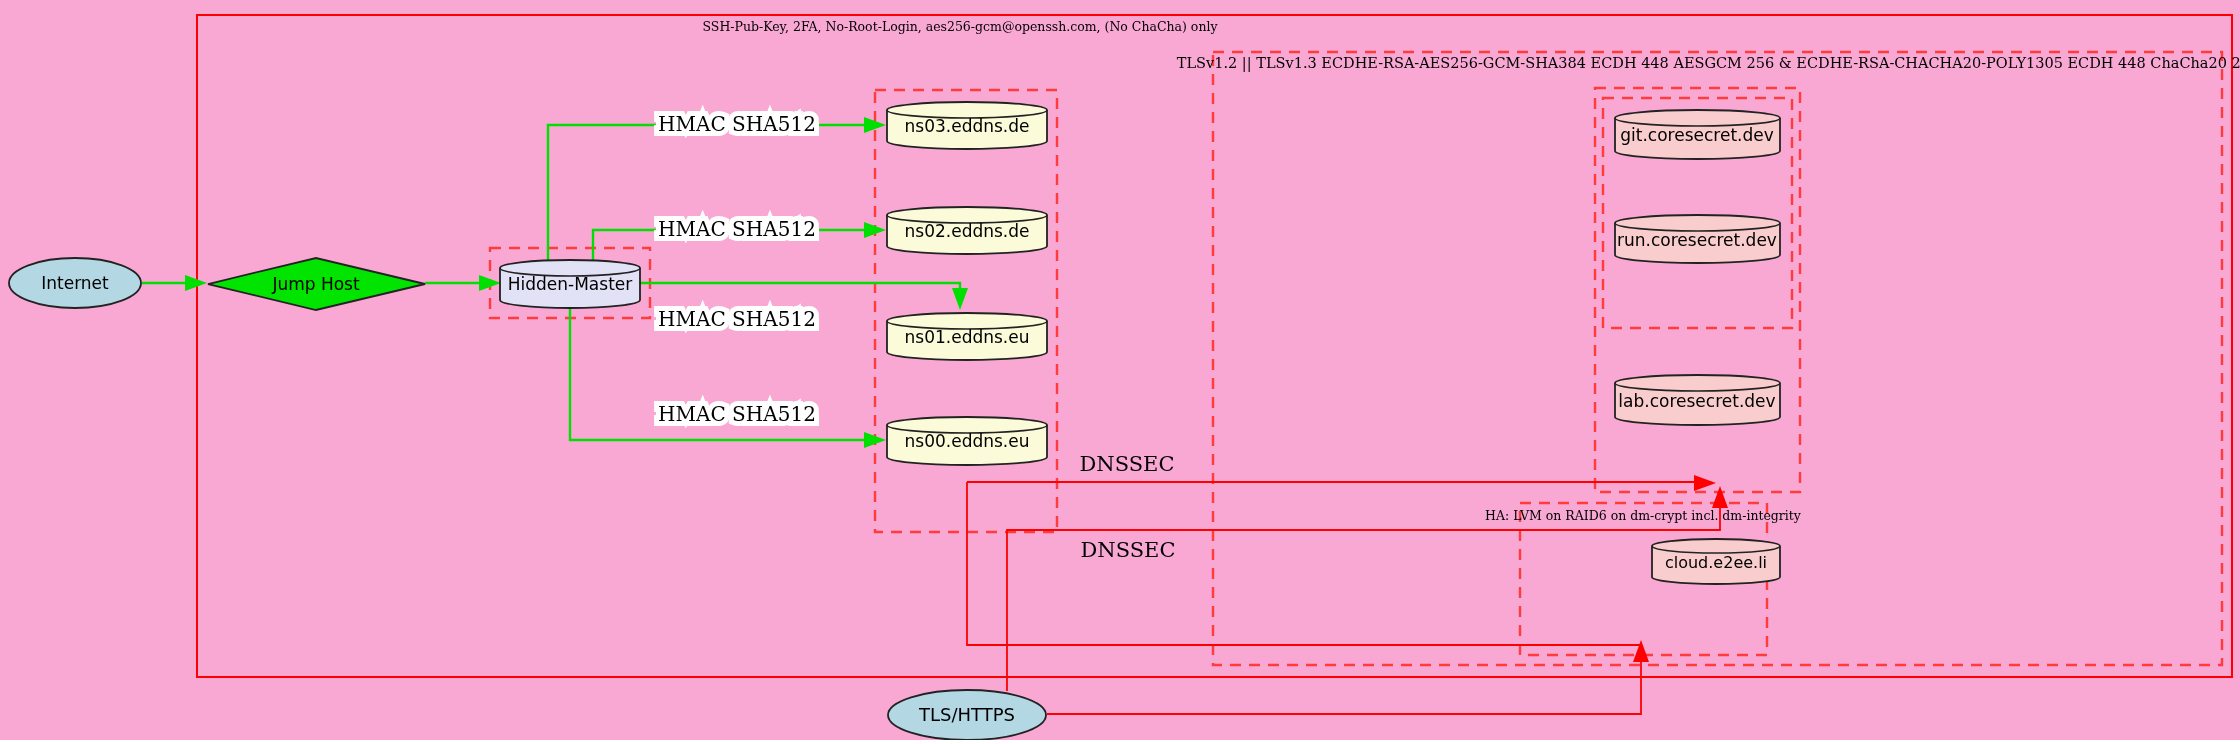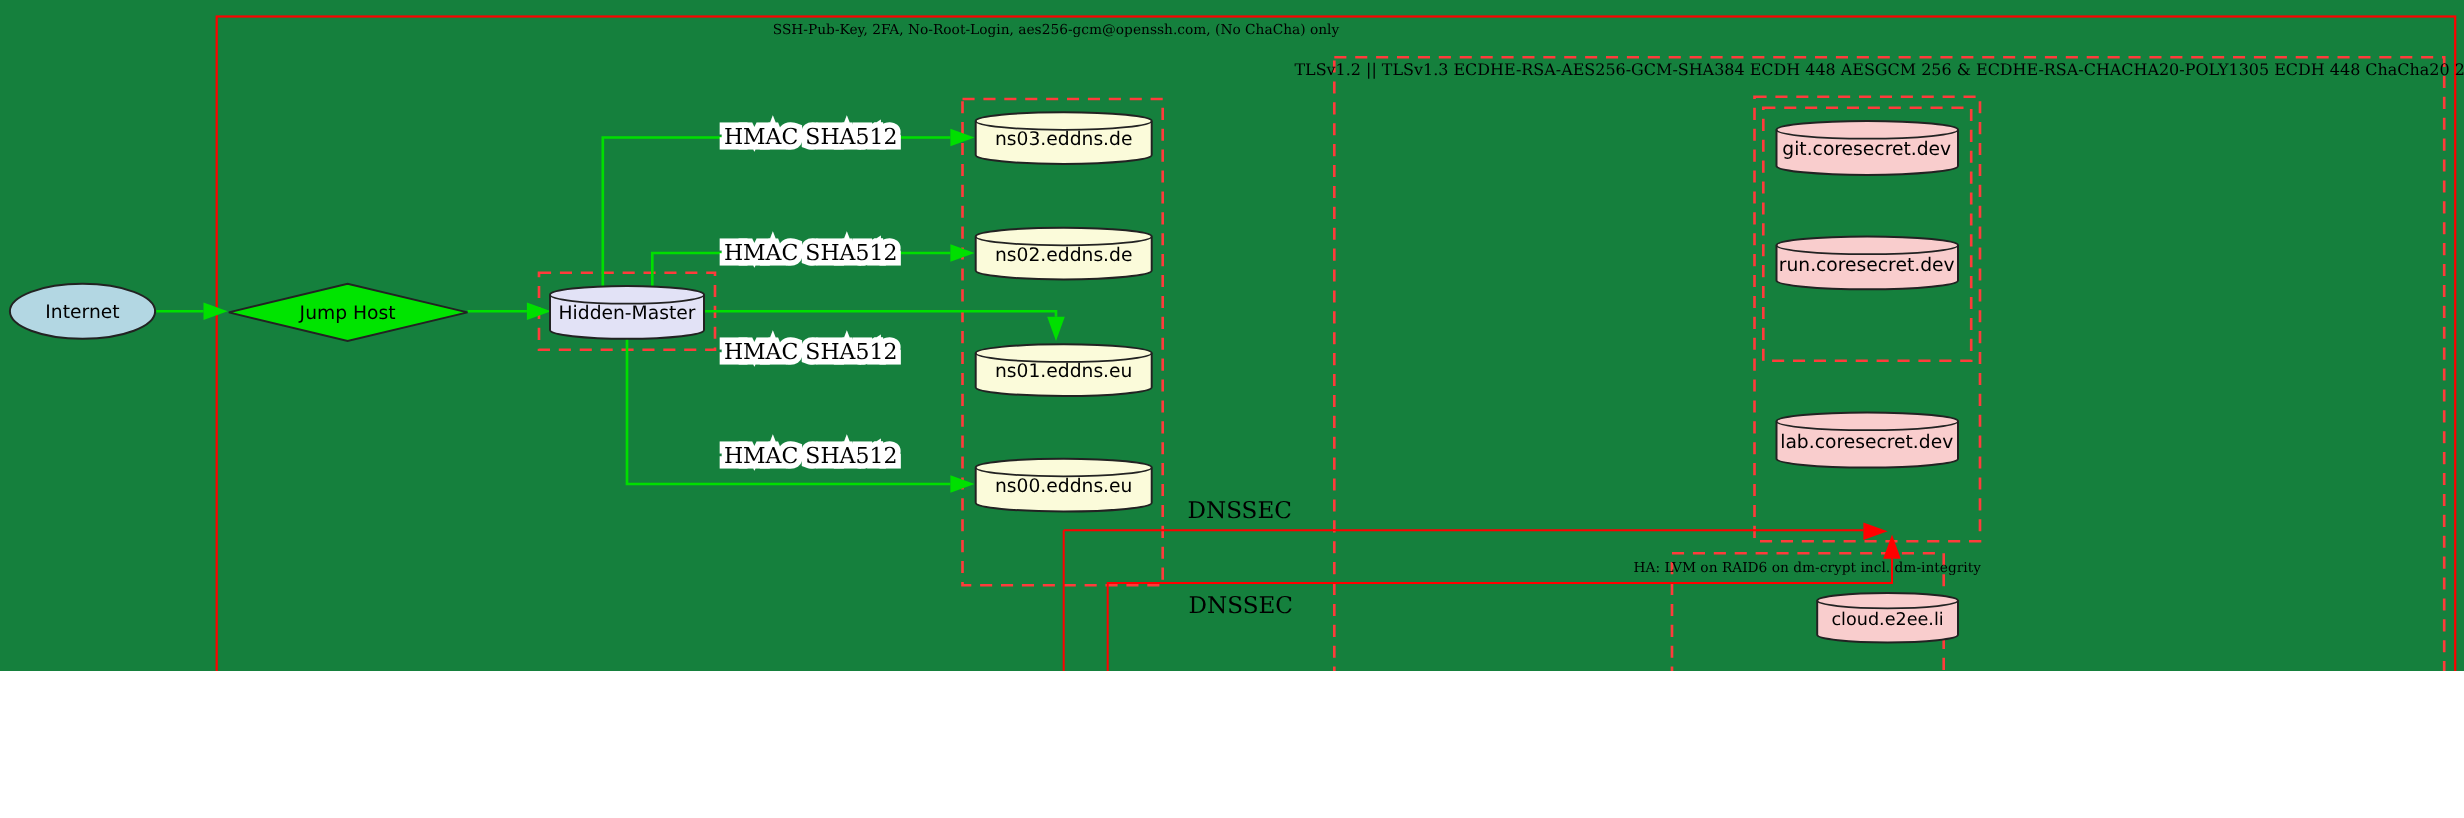--- a/index.html
+++ b/index.html
@@ -1,16 +1,16 @@
 <!DOCTYPE html>
 <html><head>
 <meta charset="utf-8">
 <style>
   html,body{margin:0;padding:0;background:#ffffff;}
-  .stage{position:relative;width:2240px;height:610px;background:#15803d;overflow:hidden;}
+  .stage{position:relative;width:2240px;height:740px;background:#f9a8d4;overflow:hidden;}
   svg{position:absolute;left:0;top:0;}
   
   .outer-box{fill:none;stroke:#ff0000;stroke-width:2;}
   .cluster{fill:none;stroke:#ff3b3b;stroke-width:2.4;stroke-dasharray:11 8;}
   .gedge{fill:none;stroke:#00df00;stroke-width:2.4;}
   .ghead{fill:#00df00;stroke:none;}
   .redge{fill:none;stroke:#ff0000;stroke-width:1.8;}
   .rhead{fill:#ff0000;stroke:none;}
   .node{stroke:#222222;stroke-width:1.8;}
   .fill-blue{fill:#b3d7e3;}

